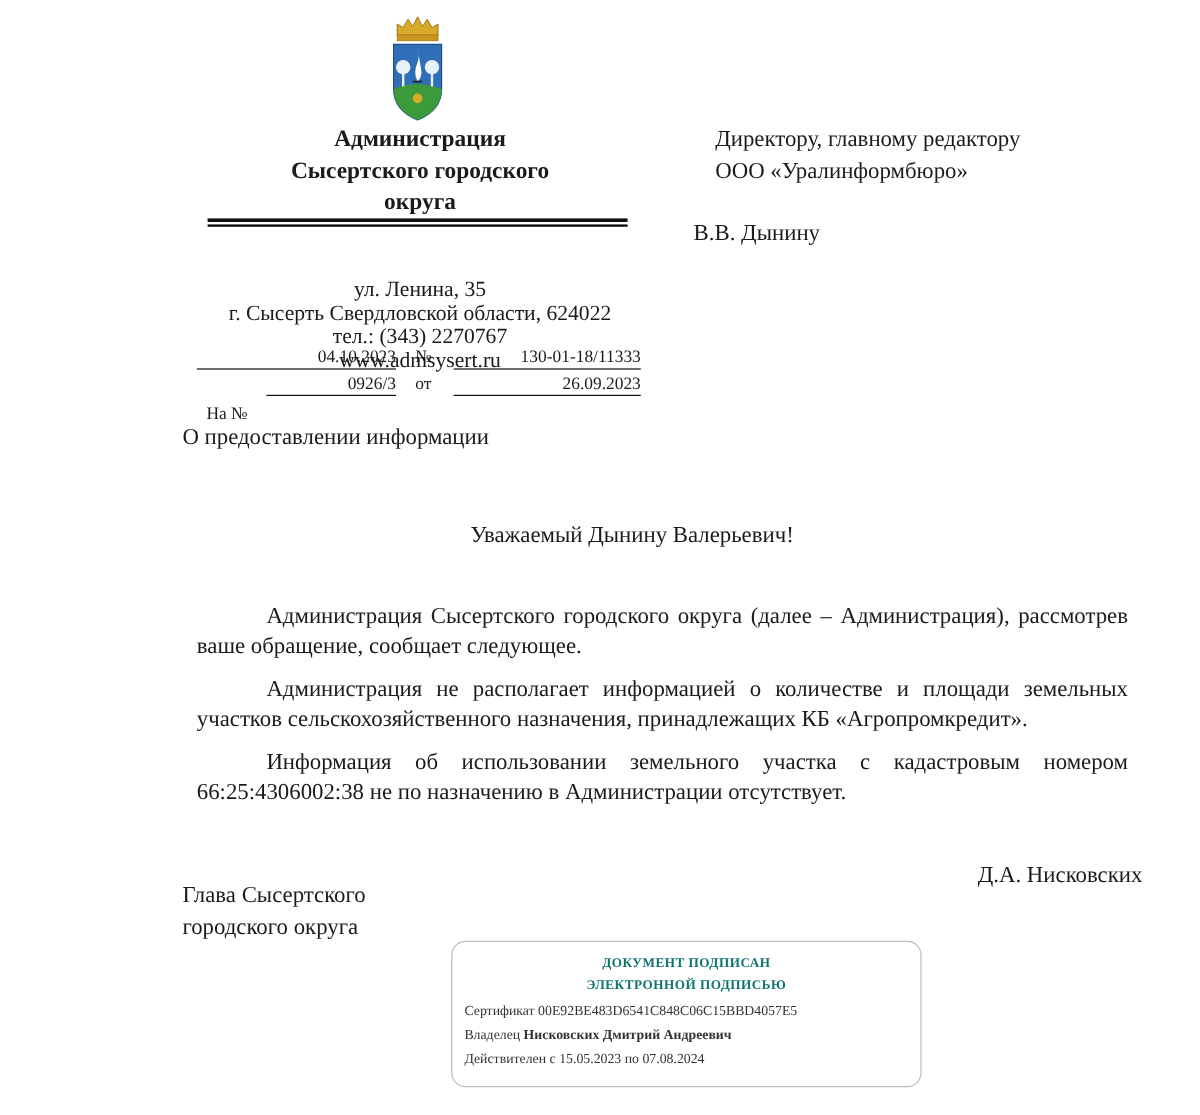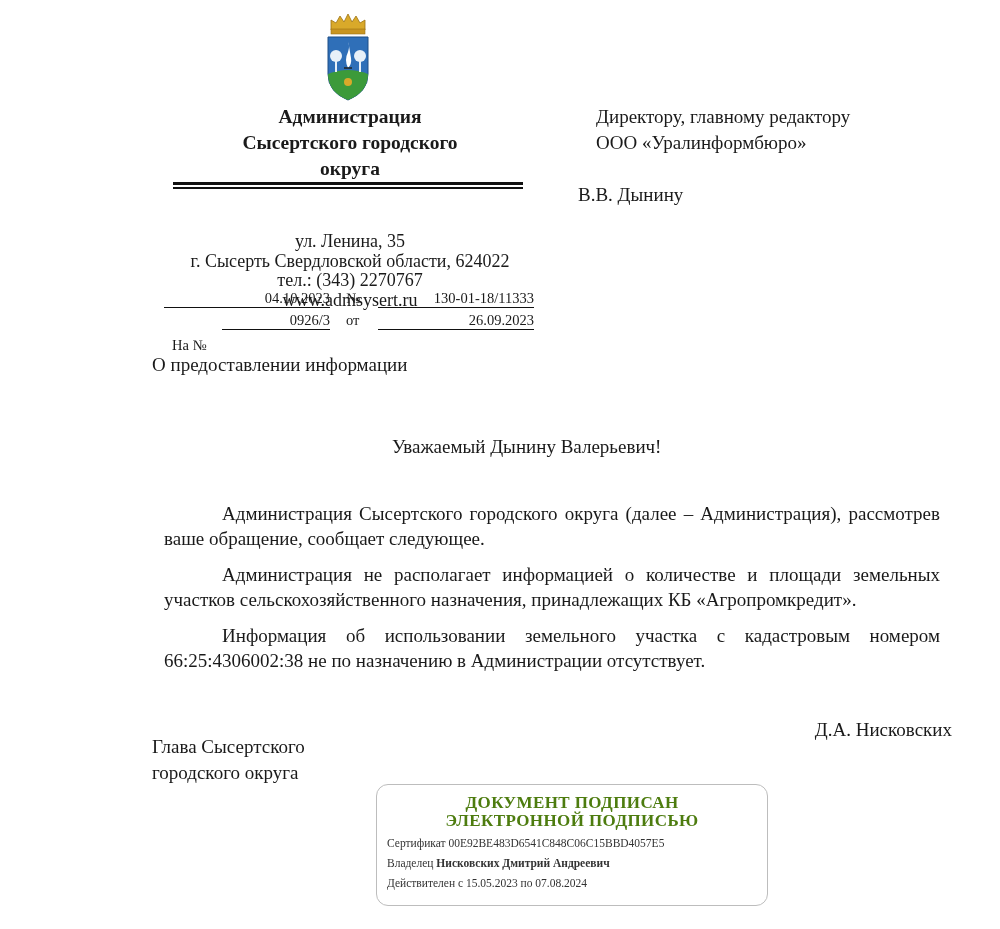--- a/index.html
+++ b/index.html
@@ -38,21 +38,21 @@
     
     .body-text { left: 152px; top: 490px; width: 800px; font-size: 19px; line-height: 24.5px; text-align: justify; }
     .body-text p { margin: 12px; text-indent: 58px; }
 
     
     .sig-title { left: 152px; top: 734px; font-size: 19px; line-height: 26px; }
     .sig-name { right: 48px; top: 719px; font-size: 19px; }
 
     
     .stamp { left: 376px; top: 784px; width: 392px; height: 122px; border: 1.5px solid #bdbdbd; border-radius: 12px; box-sizing: border-box; }
-    .stamp-head { position: absolute; left: 0; right: 0; top: 9px; text-align: center; font-weight: bold; font-size: 17px; line-height: 18px; letter-spacing: 0.4px; color: #4d7c0f; }
+    .stamp-head { position: absolute; left: 0; right: 0; top: 9px; text-align: center; font-weight: bold; font-size: 11px; line-height: 18px; letter-spacing: 0.4px; color: #0f766e; }
     .stamp-line { position: absolute; left: 10px; font-size: 11.5px; color: #333; white-space: nowrap; }
     .stamp-l1 { top: 52px; }
     .stamp-l2 { top: 72px; }
     .stamp-l3 { top: 92px; }
     .stamp-l2 b { font-weight: bold; }
   </style>
 </head>
 <body>
 
 <div class="abs crest">

